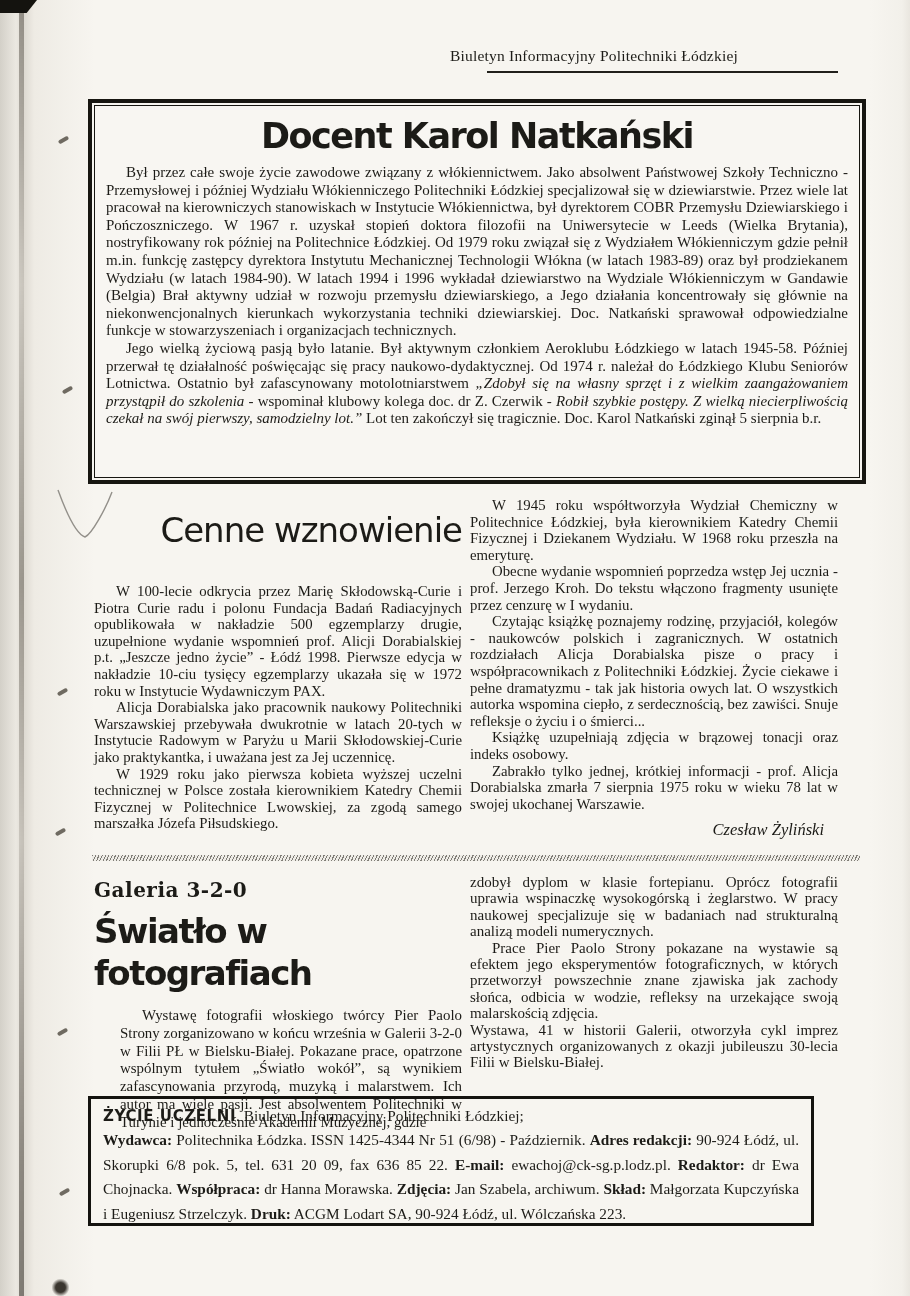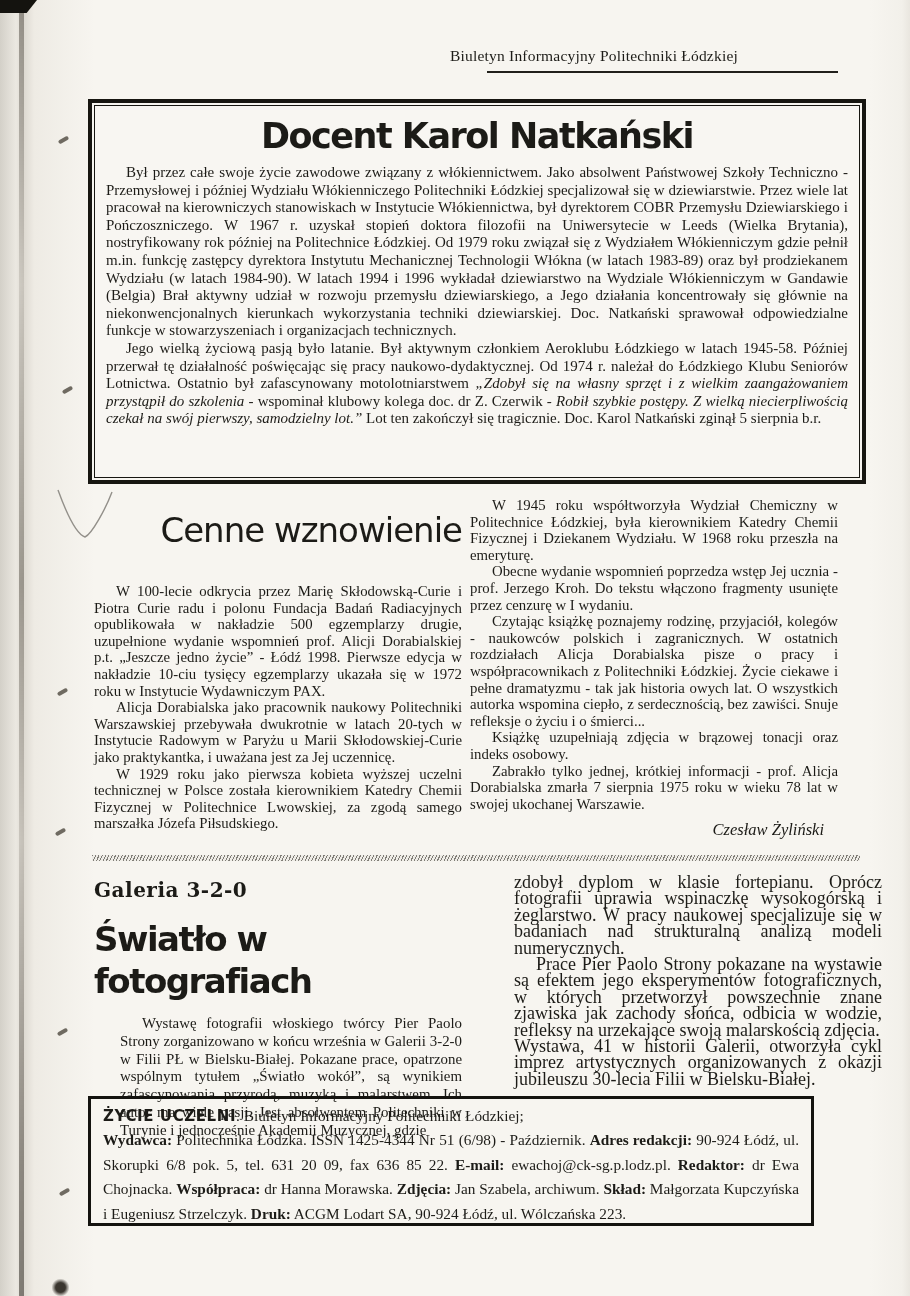--- a/index.html
+++ b/index.html
@@ -37,25 +37,25 @@
   .col-head{text-align:right;font-family:"DejaVu Sans",sans-serif;font-weight:normal;
             font-size:34px;line-height:42px;letter-spacing:-1px;}
   .col-tl{top:509px;left:94px;}
   .col-tl .paras{margin-top:32px;}
   .col-tr{top:497px;left:470px;}
   .signature{margin-top:10px;text-align:right;font-style:italic;font-size:16.5px;padding-right:14px;}
   .separator{top:855px;left:92px;width:768px;height:6px;opacity:.8;
              background:repeating-linear-gradient(115deg,rgba(62,59,52,.8) 0 1px,rgba(205,202,194,.25) 1px 3px);}
   .gal-left{top:878px;left:94px;}
   .gal-kicker{font-family:"DejaVu Serif",serif;font-weight:bold;font-size:20px;line-height:24px;letter-spacing:.5px;}
-  .gal-title{margin-top:16px;font-family:"DejaVu Sans",sans-serif;font-weight:bold;
+  .gal-title{margin-top:8px;font-family:"DejaVu Sans",sans-serif;font-weight:bold;
              font-size:34px;line-height:42px;letter-spacing:-1.5px;}
   .gal-left .paras{margin-top:13px;margin-left:26px;}
   .gal-left .col,.gal-left{font-size:14.9px;line-height:17.8px;}
-  .gal-right{top:874px;left:470px;font-size:18px;line-height:16.4px;margin-left:44px;}
+  .gal-right{top:874px;left:470px;font-size:15px;line-height:16.4px;}
   
   .footer-box{top:1096px;left:88px;width:726px;height:130px;border:3px solid #14130f;
               padding:5px 12px 0 12px;box-sizing:border-box;
               font-size:15.3px;line-height:24.4px;}
   .footer-box p{margin:0;text-align:justify;}
   .zu-logo{font-family:"DejaVu Sans",sans-serif;font-weight:bold;font-size:15px;letter-spacing:.6px;}
   .page-number{top:1308px;left:756px;width:84px;text-align:right;font-size:16px;}
   .pen-check{top:486px;left:56px;}
 </style>
 </head>

